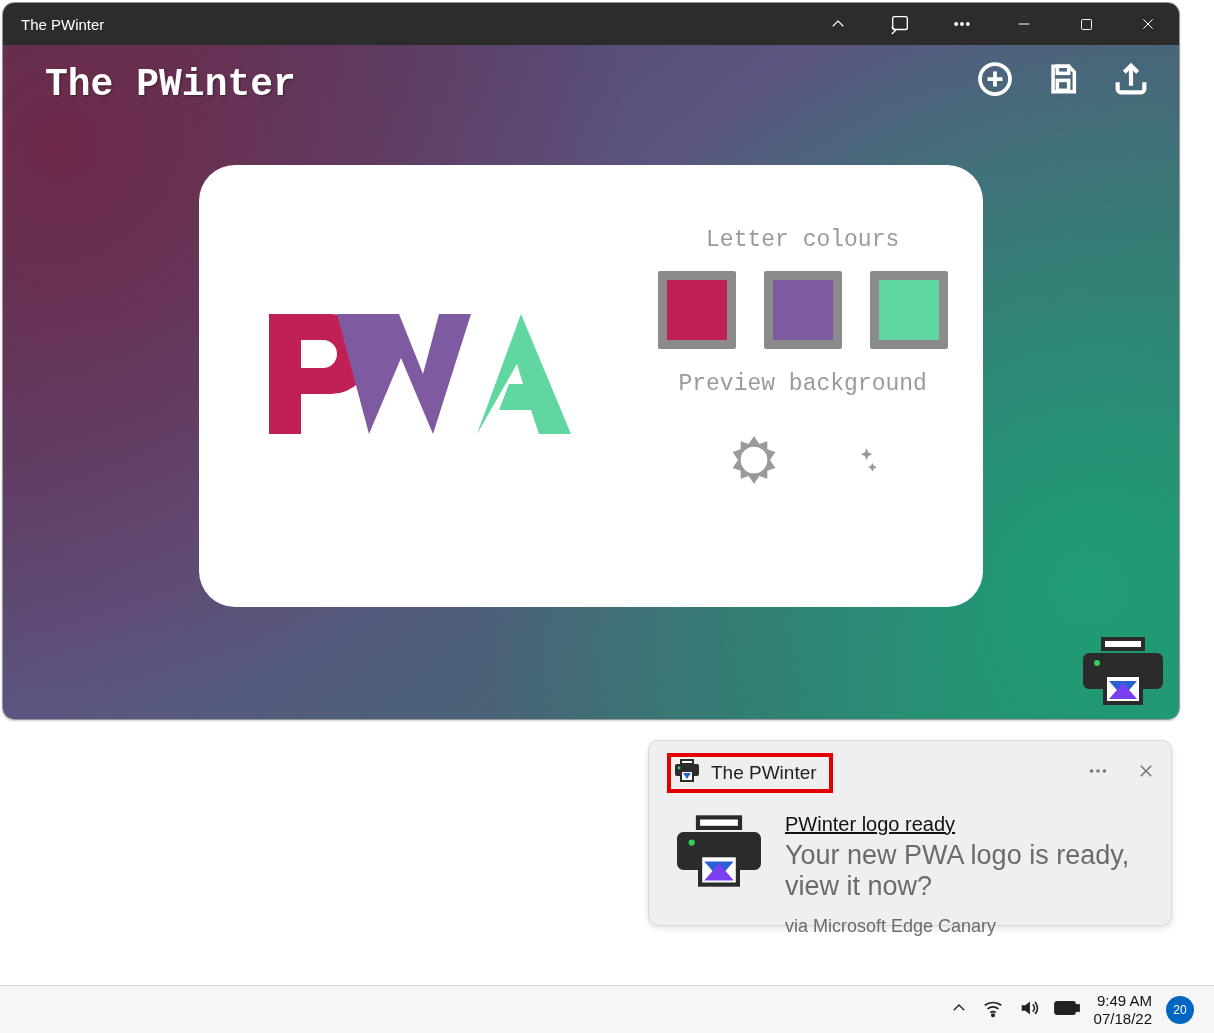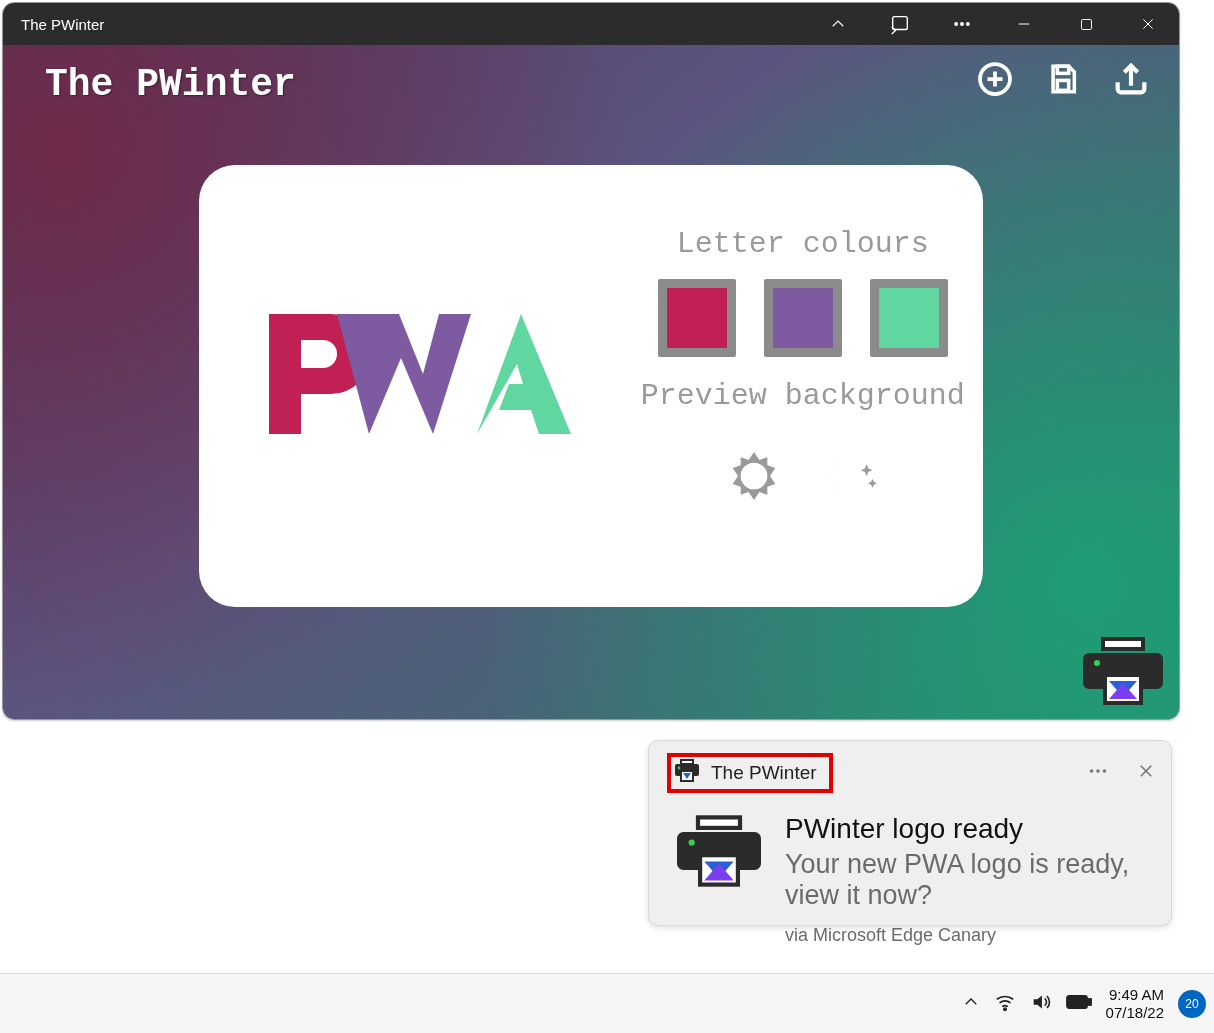--- a/index.html
+++ b/index.html
@@ -21,45 +21,45 @@
 
   .app-header { position: absolute; top: 18px; left: 42px; color: #fff; font-family: "Courier New", monospace; font-weight: bold; font-size: 38px; text-shadow: 1px 1px 2px rgba(0,0,0,0.4); }
   .app-toolbar { position: absolute; top: 14px; right: 28px; display: flex; gap: 28px; }
   .app-toolbar .ticon { width: 40px; height: 40px; display: flex; align-items: center; justify-content: center; }
   .app-toolbar svg { stroke: #fff; fill: none; stroke-width: 2.5; }
 
   
   .card { position: absolute; top: 120px; left: 196px; width: 784px; height: 442px; background: #fff; border-radius: 36px; display: flex; }
   .card-left { width: 54%; display: flex; align-items: center; justify-content: center; padding-left: 20px; }
   .card-right { width: 46%; display: flex; flex-direction: column; align-items: center; padding-top: 62px; }
-  .label { font-family: "Courier New", monospace; font-size: 30px; color: #9a9a9a; margin-bottom: 18px; }
+  .label { font-family: "Courier New", monospace; font-size: 23px; color: #9a9a9a; margin-bottom: 18px; }
   .label2 { margin-top: 22px; }
   .swatches { display: flex; gap: 28px; }
   .swatch { width: 78px; height: 78px; background: #8b8b8b; display: flex; align-items: center; justify-content: center; border-radius: 2px; }
   .swatch-inner { width: 60px; height: 60px; }
   .bg-toggle { display: flex; gap: 28px; margin-top: 10px; }
   .toggle-icon { width: 70px; height: 70px; display:flex; align-items:center; justify-content:center; }
   .toggle-icon svg { fill: #9a9a9a; }
 
   
   .printer-corner { position: absolute; bottom: 12px; right: 16px; width: 80px; height: 72px; }
 
   
   .toast { position: absolute; top: 740px; left: 648px; width: 524px; height: 186px; background: #efefef; border: 1px solid #d9d9d9; border-radius: 10px; box-shadow: 0 2px 6px rgba(0,0,0,0.12); padding: 12px 16px 14px 18px; }
   .toast-header { display: flex; align-items: center; gap: 10px; }
   .toast-header-highlight { border: 4px solid #e30000; padding: 2px 12px 2px 2px; display: flex; align-items: center; gap: 10px; }
   .toast-appname { font-size: 19px; color: #222; }
   .toast-actions { margin-left: auto; display: flex; gap: 28px; color: #777; font-size: 20px; align-items:center; }
   .toast-body { display: flex; gap: 24px; margin-top: 20px; padding-left: 10px; }
-  .toast-title { font-size: 28px; color: #111; font-weight: 500; }
+  .toast-title { font-size: 20px; color: #111; font-weight: 500; text-decoration: underline; }
   .toast-text { font-size: 27px; color: #6b6b6b; margin-top: 4px; }
   .toast-sub { font-size: 18px; color: #6b6b6b; margin-top: 14px; }
 
   
-  .taskbar { position: absolute; left: 0; bottom: 0; width: 100%; height: 60px; background: #f6f6f6; border-top: 1px solid #d8d8d8; display: flex; align-items: center; justify-content: flex-end; padding-right: 8px; gap: 14px; font-size: 15px; }
+  .taskbar { position: absolute; left: 0; bottom: 0; width: 100%; height: 48px; background: #f6f6f6; border-top: 1px solid #d8d8d8; display: flex; align-items: center; justify-content: flex-end; padding-right: 20px; gap: 14px; font-size: 15px; }
   .tray { display: flex; align-items: center; gap: 14px; }
   .tray svg { stroke: #222; fill: none; stroke-width: 1.8; }
   .clock { text-align: right; line-height: 1.2; color: #111; }
   .badge { width: 28px; height: 28px; background: #0067c0; color: #fff; border-radius: 14px; display: flex; align-items: center; justify-content: center; font-size: 12px; }
 
   .printer-mini { width:28px; height:24px; }
 </style>
 </head>
 <body>
 

